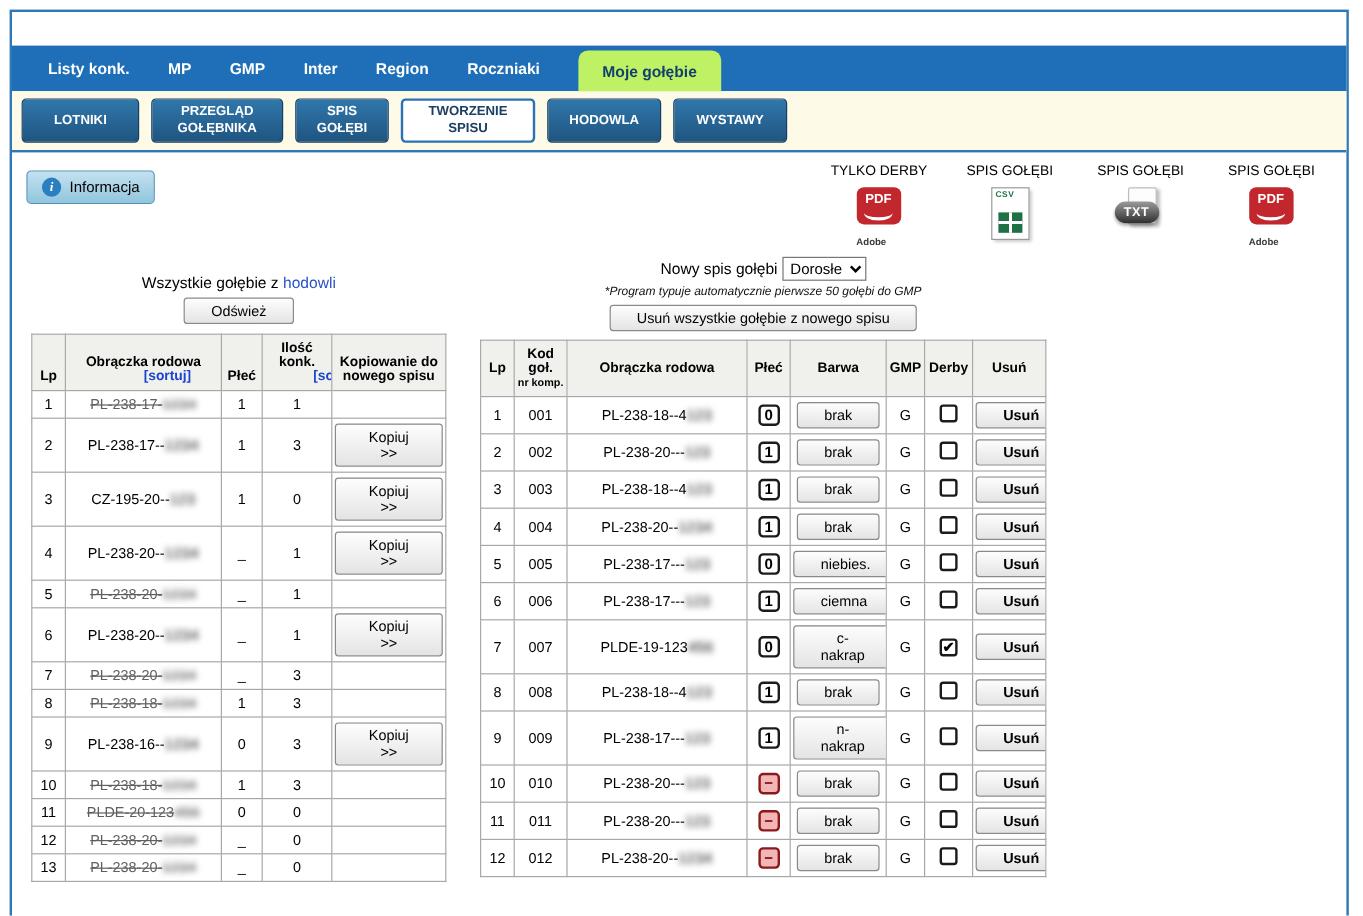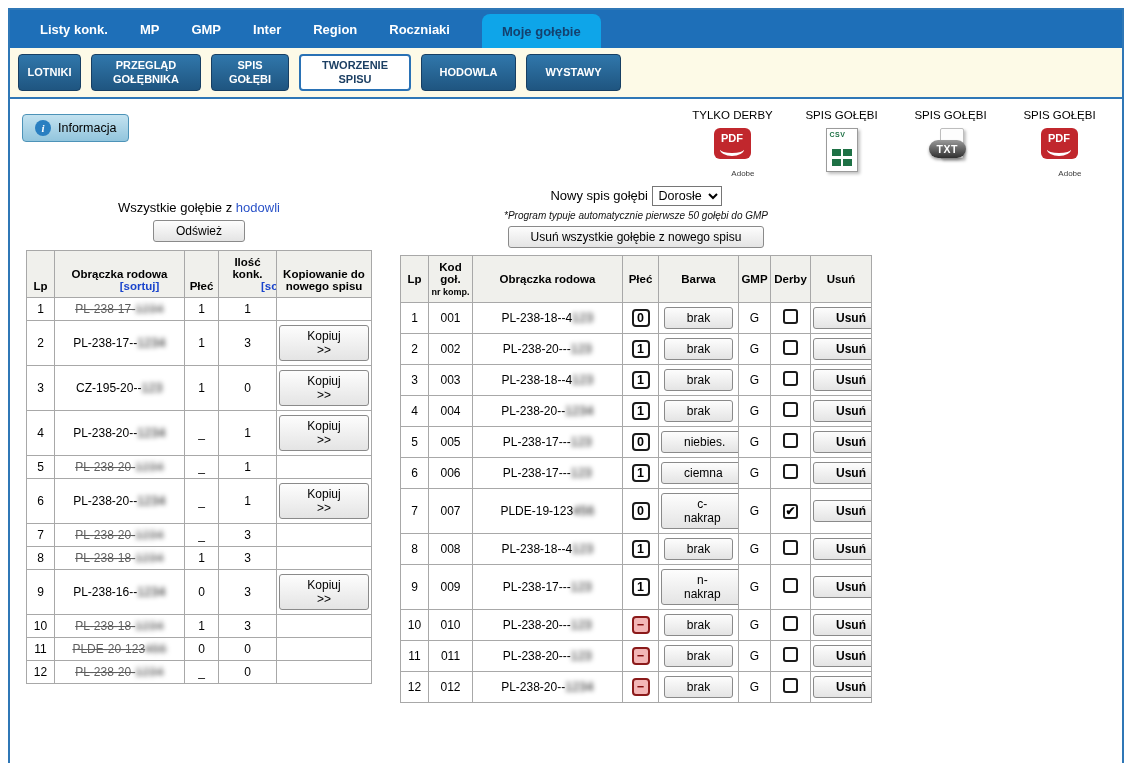--- a/index.html
+++ b/index.html
@@ -5,31 +5,31 @@
   * { box-sizing: border-box; }
   html, body { margin: 0; padding: 0; }
   body {
     width: 1136px; height: 763px; overflow: hidden;
     background: #fff; color: #000;
     font-family: "Liberation Sans", sans-serif;
   }
   .frame { margin: 8px 12px 0 8px; border: 2px solid #2f77b6; min-height: 920px; background: #fff; }
 
   
-  .nav { display: flex; align-items: stretch; height: 38px; background: #1e6fb8; padding-left: 30px; gap: 32px; }
+  .nav { display: flex; align-items: stretch; height: 38px; background: #1e6fb8; padding-left: 30px; gap: 32px; margin-top: 28px; }
   .nav-item { display: flex; align-items: center; color: #fff; font-weight: bold; font-size: 13px; cursor: pointer; white-space: nowrap; }
-  .nav-item.active { background: #0ea5e9; color: #14406e; border-radius: 8px 8px 0 0; margin-top: 4px; padding: 0 20px; }
+  .nav-item.active { background: #bef264; color: #14406e; border-radius: 8px 8px 0 0; margin-top: 4px; padding: 0 20px; }
 
   
   .subnav { background: #fdfae7; padding: 6px 8px; display: flex; gap: 10px; border-bottom: 2px solid #2f77b6; }
   .sn-btn { display: flex; align-items: center; justify-content: center; text-align: center;
     background: linear-gradient(#3077ab, #1f5580); color: #fff; font-weight: bold; font-size: 11px;
     border: 1px solid #173f63; border-radius: 4px; height: 37px; line-height: 1.2; cursor: pointer; padding: 0 6px; }
   .sn-btn.active { background: #fff; color: #1c3f63; border: 2px solid #2a72b5; }
-  .sn-btn:nth-child(1){ width: 63px; }
+  .sn-btn:nth-child(1){ width: 98px; }
   .sn-btn:nth-child(2){ width: 110px; }
   .sn-btn:nth-child(3){ width: 78px; }
   .sn-btn:nth-child(4){ width: 112px; }
   .sn-btn:nth-child(5){ width: 95px; }
   .sn-btn:nth-child(6){ width: 95px; }
 
   
   .toolbar { display: flex; align-items: flex-start; padding: 10px 10px 0 12px; }
   .info-btn { display: inline-flex; align-items: center; gap: 7px; margin-top: 5px;
     background: linear-gradient(#c3e2f0, #92c5dd); border: 1px solid #4d93b8; border-radius: 4px;
@@ -40,21 +40,21 @@
   .exports { display: flex; margin-left: auto; gap: 4px; }
   .export { display: flex; flex-direction: column; align-items: center; width: 105px; cursor: pointer; }
   .export-label { font-size: 11.5px; margin-bottom: 7px; white-space: nowrap; }
   .icon-wrap { position: relative; }
   .ic-pdf { width: 46px; height: 52px; }
   .pdf-sq { position: absolute; left: 4px; top: 0; width: 37px; height: 31px; background: #c1272d; border-radius: 6px;
     color: #fff; font-weight: bold; font-size: 11px; display: flex; justify-content: center; align-items: flex-start;
     padding-top: 4px; }
   .pdf-sq::after { content: ""; position: absolute; left: 6px; bottom: 3px; width: 24px; height: 10px;
     border-bottom: 3px solid #fff; border-radius: 50%; }
-  .adobe-txt { position: absolute; right: 1px; bottom: 2px; font-size: 8px; color: #3a3a3a; font-weight: normal; }
+  .adobe-txt { position: absolute; right: 17px; bottom: 2px; font-size: 8px; color: #3a3a3a; font-weight: bold; }
   .ic-csv { width: 42px; height: 50px; }
   .csv-page { position: absolute; left: 5px; top: 0; width: 32px; height: 44px; background: #fff;
     border: 1px solid #9b9b9b; box-shadow: 2px 2px 3px rgba(0,0,0,.25); }
   .csv-tag { position: absolute; top: 2px; left: 3px; font-size: 7px; font-weight: bold; color: #1e7145; letter-spacing: .5px; }
   .csv-grid { position: absolute; left: 5px; bottom: 5px; width: 20px; height: 17px; background-color: #1e7145;
     background-image: linear-gradient(to right, transparent 44%, #fff 44%, #fff 56%, transparent 56%),
                       linear-gradient(to bottom, transparent 42%, #fff 42%, #fff 58%, transparent 58%); }
   .ic-txt { width: 48px; height: 48px; }
   .txt-page { position: absolute; left: 13px; top: 0; width: 24px; height: 31px; background: #fdfdfd;
     border: 1px solid #bdbdbd; border-radius: 2px; box-shadow: 2px 2px 3px rgba(0,0,0,.25); }
@@ -275,20 +275,27 @@
               <td>0</td>
               <td></td>
             </tr>
             <tr>
               <td>12</td>
               <td class="strike"><span class="ring-vis">PL-238-20-</span><span class="redacted">1234</span></td>
               <td>_</td>
               <td>0</td>
               <td></td>
             </tr>
+            <tr>
+              <td>13</td>
+              <td class="strike"><span class="ring-vis">PL-238-20-</span><span class="redacted">1234</span></td>
+              <td>_</td>
+              <td>0</td>
+              <td></td>
+            </tr>
           </tbody>
       </table>
     </div>
 
     <div class="right-col">
       <div class="right-top">
         <span>Nowy spis gołębi</span>
         <select>
           <option>Dorosłe</option>
         </select>

